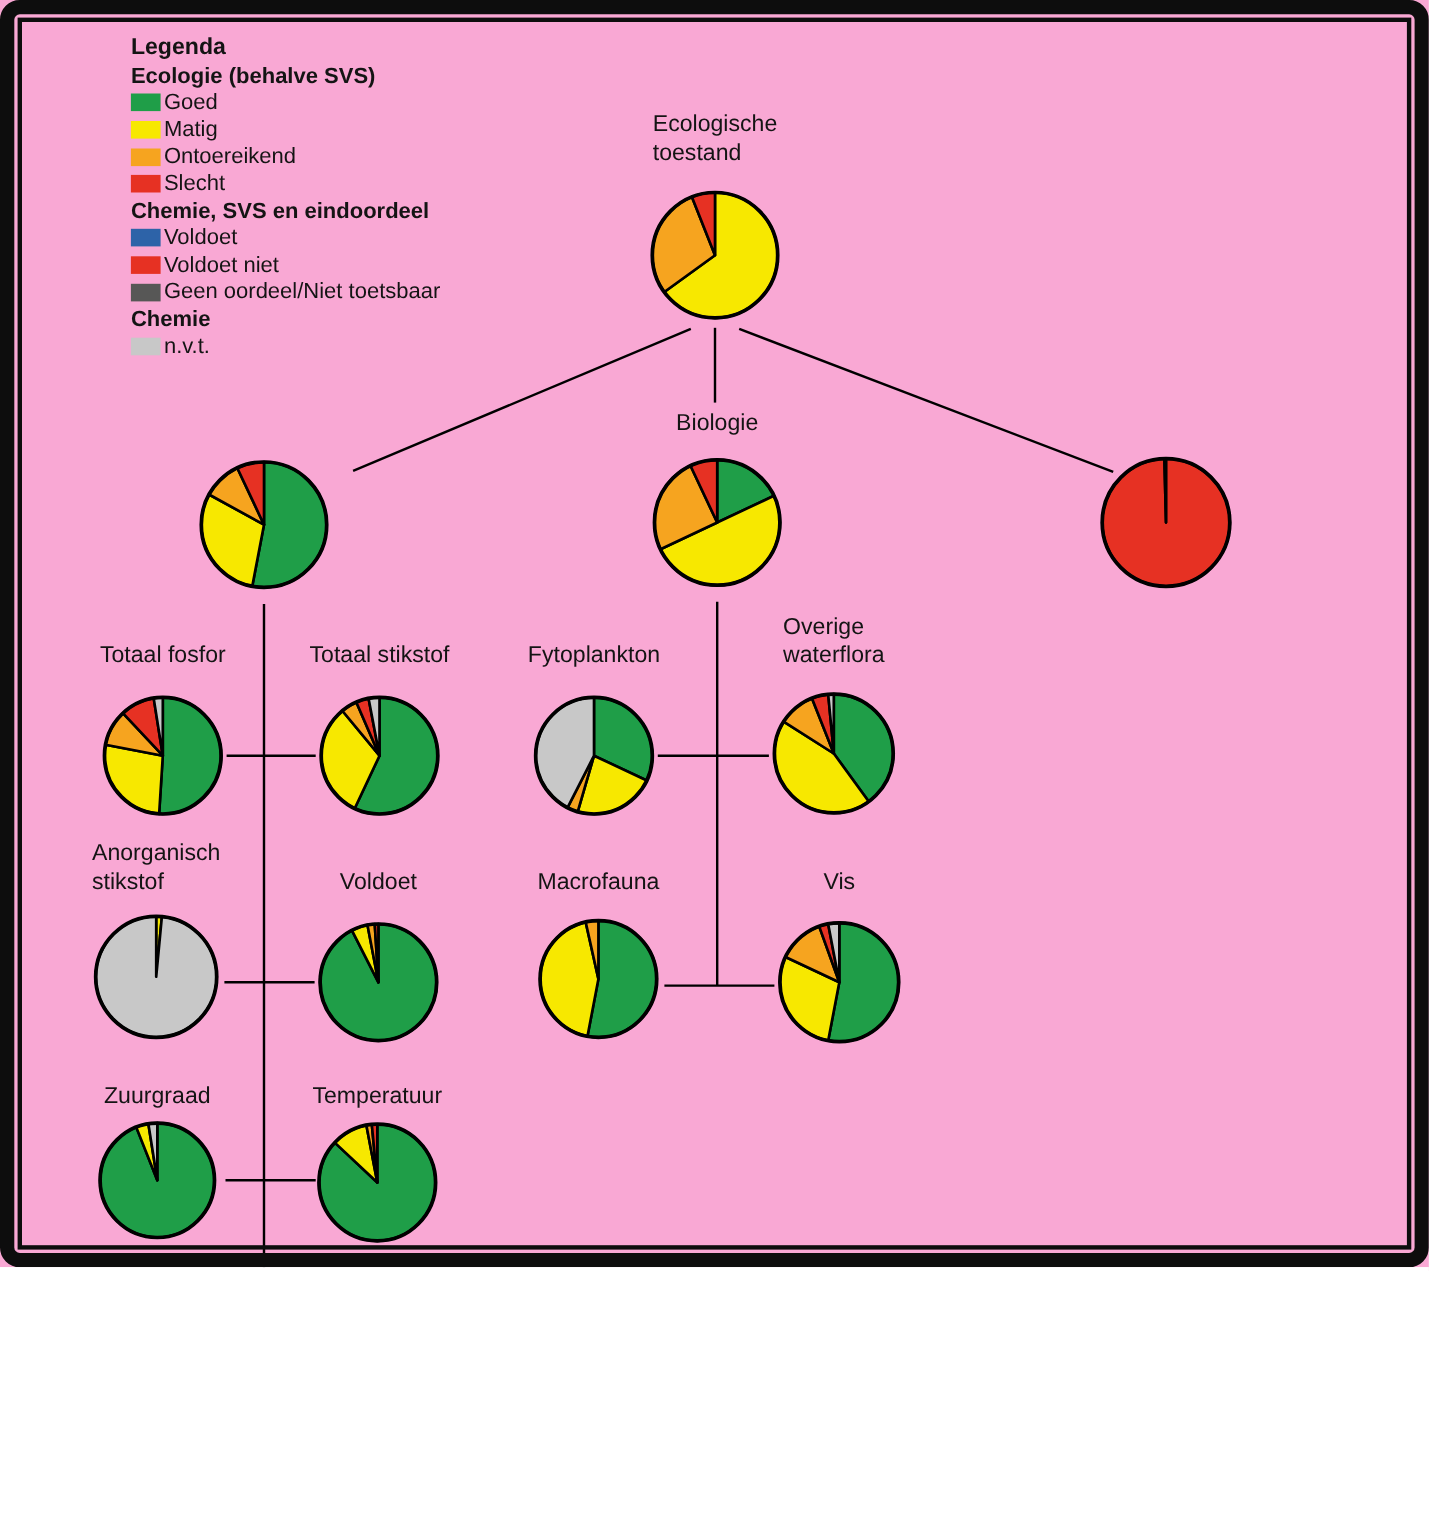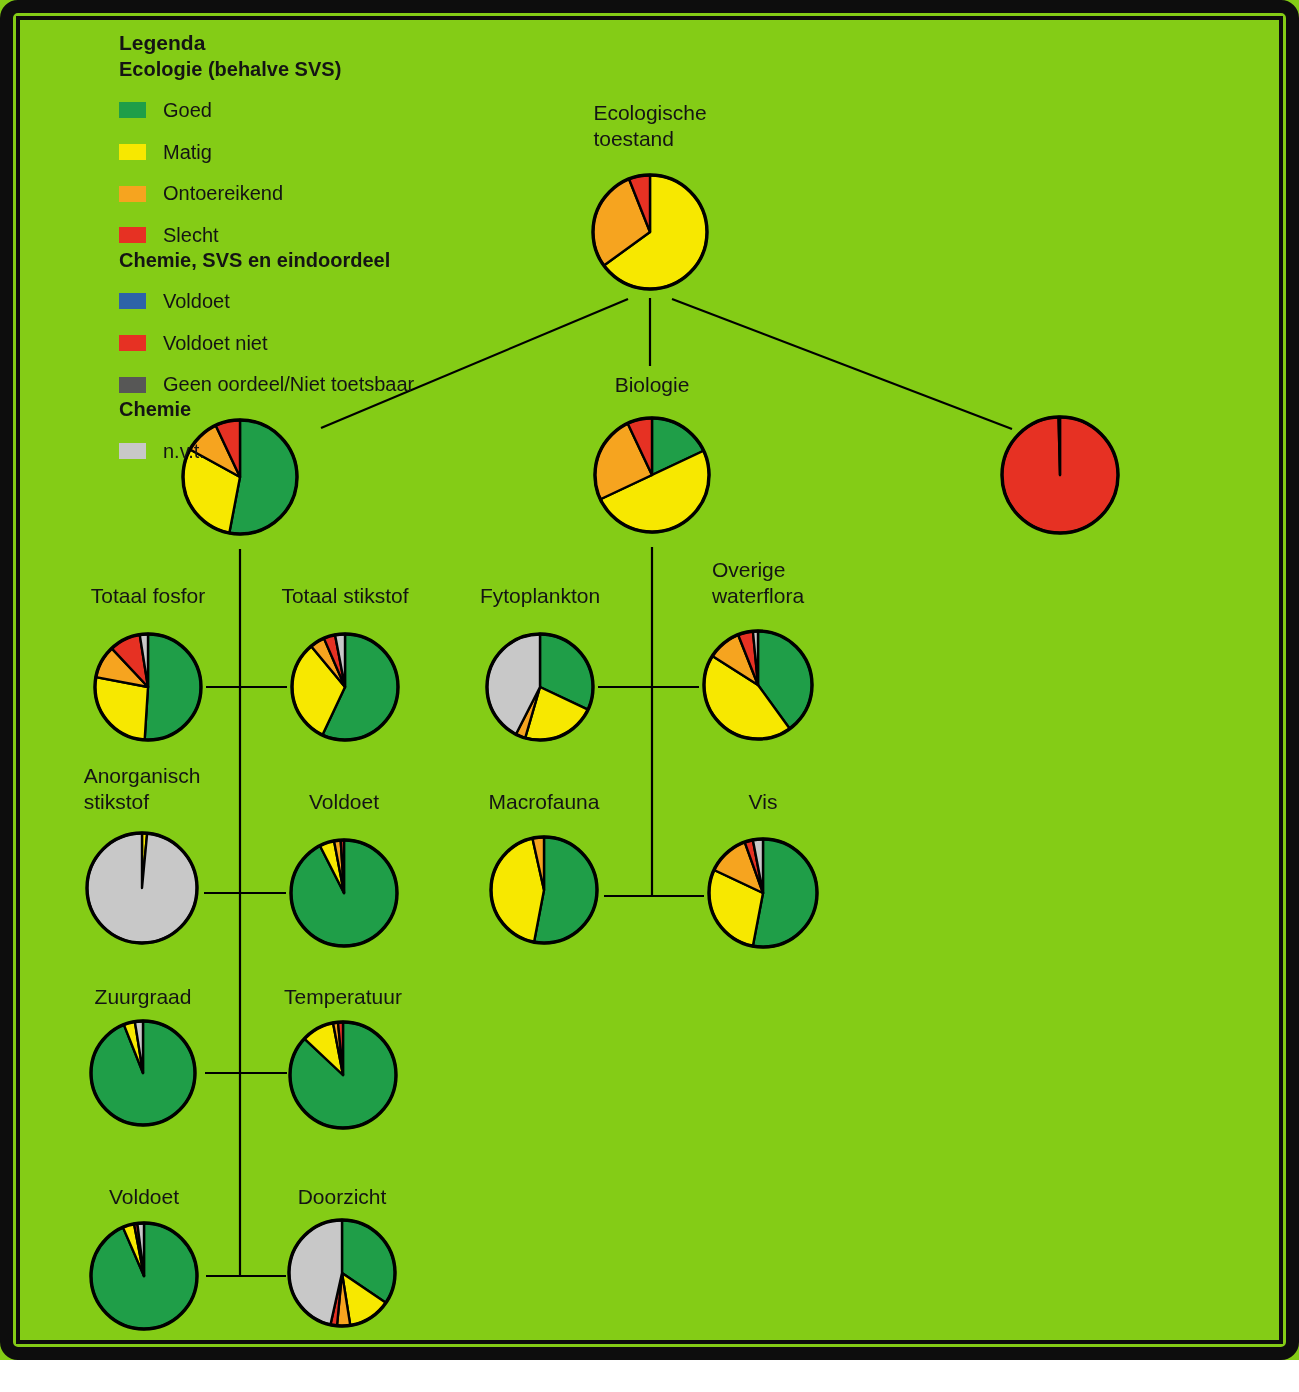--- a/index.html
+++ b/index.html
@@ -1,31 +1,31 @@
 <!DOCTYPE html>
 <html><head>
 <meta charset="utf-8">
 <style>
   html,body{margin:0;padding:0;background:#ffffff;}
   .canvas{
-    position:relative;width:1299px;height:1360px;background:#84cc16;
+    position:relative;width:1299px;height:1152px;background:#f9a8d4;
     font-family:"Liberation Sans",sans-serif;color:#141414;overflow:hidden;
   }
   .frame-outer{position:absolute;inset:0;border:13px solid #0d0d0d;border-radius:18px;pointer-events:none;z-index:5;}
   .frame-inner{position:absolute;left:16px;top:16px;right:16px;bottom:16px;border:4px solid #0d0d0d;pointer-events:none;z-index:5;}
   .connectors{position:absolute;left:0;top:0;z-index:1;}
   .lbl{
     position:absolute;transform:translateX(-50%);text-align:left;
     font-size:21px;line-height:26px;white-space:pre-line;z-index:3;
   }
   .pie{position:absolute;transform:translate(-50%,-50%);z-index:2;line-height:0;}
   .legend{position:absolute;left:119px;top:31px;font-size:20px;line-height:24.6px;z-index:3;}
   .legend .lg-title{font-weight:bold;font-size:21px;margin-bottom:1px;}
   .legend .lg-group{margin:0;font-weight:bold;}
-  .legend .lg-row{display:flex;align-items:center;gap:17px;height:24.6px;margin-top:17px;}
+  .legend .lg-row{display:flex;align-items:center;gap:3px;height:24.6px;}
   .legend .swatch{width:27px;height:16px;flex:0 0 auto;}
   .footer{
     position:absolute;left:905px;top:1208px;transform:translateX(-50%);
     text-align:center;font-size:23px;line-height:33px;white-space:nowrap;z-index:3;
   }
 </style>
 </head>
 <body>
 
 <div class="canvas">

